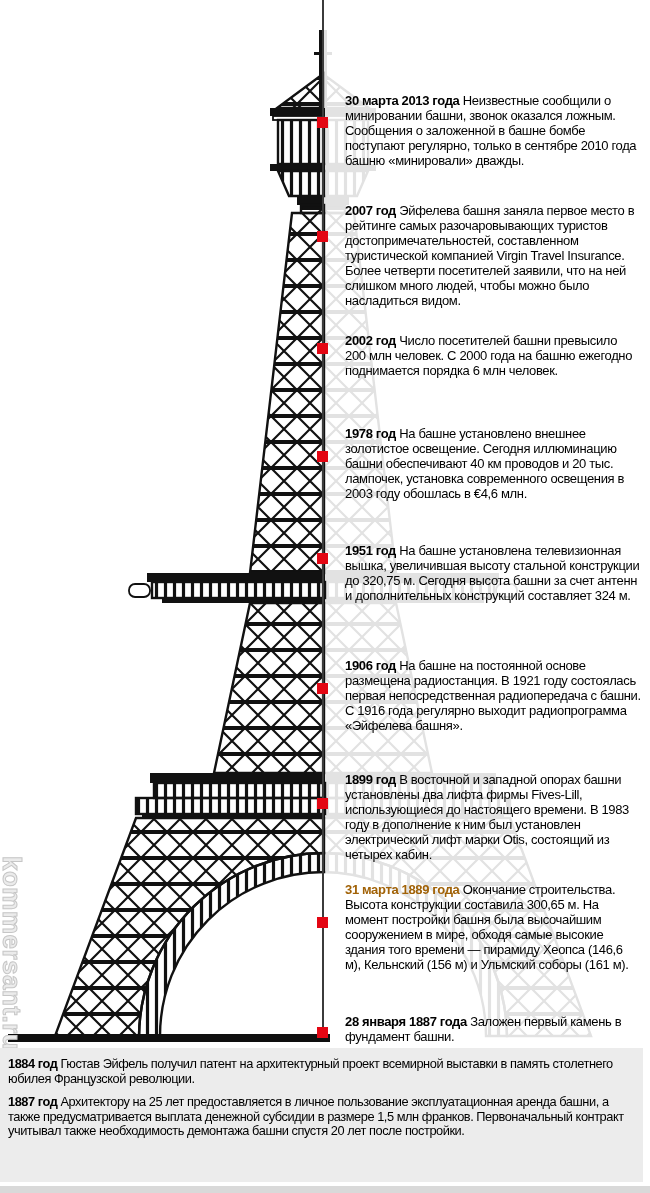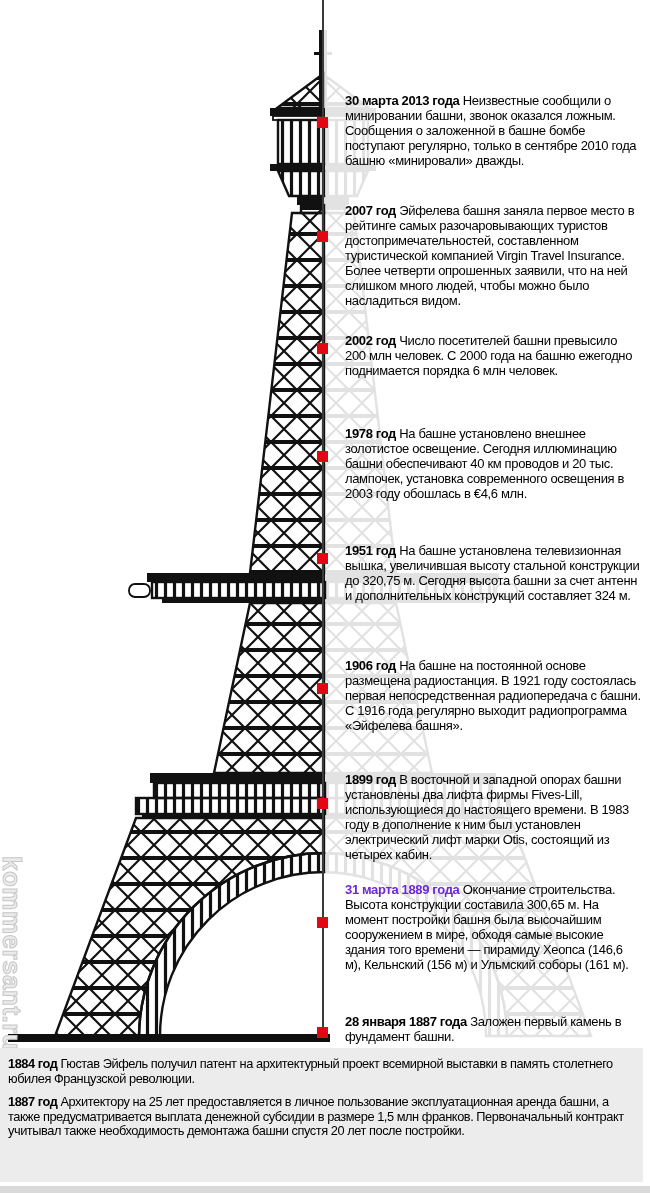--- a/index.html
+++ b/index.html
@@ -19,21 +19,21 @@
   .solid{fill:currentColor;stroke:none;}
   .cell{fill:none;stroke:currentColor;stroke-width:1.8;}
   
   .tl-line{position:absolute;left:322px;top:0;width:2px;height:1034px;background:#3b3b3b;}
   .marker{position:absolute;left:317px;width:11px;height:11px;background:#e30613;}
   .ground{position:absolute;left:8px;top:1034px;width:322px;height:8px;background:#0f0f0f;}
   
   .event{position:absolute;left:345px;width:296px;}
   .etext{margin:0;font-size:13px;line-height:15px;letter-spacing:-0.35px;color:#000;}
   .edate{font-weight:bold;margin-top:12px;}
-  .edate.accent{color:#6d28d9;}
+  .edate.accent{color:#a16207;}
   
   .panel{position:absolute;left:0;top:1048px;width:643px;height:134px;background:#ececec;
          padding:9px 0 0 8px;box-sizing:border-box;}
   .fitem{margin:0 0 9px 0;width:628px;font-size:12.8px;line-height:14.6px;letter-spacing:-0.45px;color:#000;}
   .fitem b{font-weight:bold;}
   .bottombar{position:absolute;left:0;top:1186px;width:650px;height:7px;background:#d9d9d9;}
   
   .watermark{
     position:absolute;left:27px;top:856px;transform:rotate(90deg);transform-origin:0 0;
     font-size:26px;font-weight:bold;color:#ebebeb;-webkit-text-stroke:1px #c6c6c6;
@@ -117,21 +117,21 @@
 <div class="marker" style="top:553px"></div>
 <div class="marker" style="top:683px"></div>
 <div class="marker" style="top:798px"></div>
 <div class="marker" style="top:917px"></div>
 <div class="marker" style="top:1027px"></div>
 
 <div class="event" style="top:93px">
   <p class="etext"><b class="edate">30 марта 2013 года</b> <span>Неизвестные сообщили о минировании башни, звонок оказался ложным. Сообщения о заложенной в башне бомбе поступают регулярно, только в сентябре 2010 года башню «минировали» дважды.</span></p>
 </div>
 <div class="event" style="top:203px">
-  <p class="etext"><b class="edate">2007 год</b> <span>Эйфелева башня заняла первое место в рейтинге самых разочаровывающих туристов достопримечательностей, составленном туристической компанией Virgin Travel Insurance. Более четверти опрошенных заявили, что на ней слишком много людей, чтобы можно было насладиться видом.</span></p>
+  <p class="etext"><b class="edate">2007 год</b> <span>Эйфелева башня заняла первое место в рейтинге самых разочаровывающих туристов достопримечательностей, составленном туристической компанией Virgin Travel Insurance. Более четверти посетителей заявили, что на ней слишком много людей, чтобы можно было насладиться видом.</span></p>
 </div>
 <div class="event" style="top:333px">
   <p class="etext"><b class="edate">2002 год</b> <span>Число посетителей башни превысило 200 млн человек. С 2000 года на башню ежегодно поднимается порядка 6 млн человек.</span></p>
 </div>
 <div class="event" style="top:426px">
   <p class="etext"><b class="edate">1978 год</b> <span>На башне установлено внешнее золотистое освещение. Сегодня иллюминацию башни обеспечивают 40 км проводов и 20 тыс. лампочек, установка современного освещения в 2003 году обошлась в €4,6 млн.</span></p>
 </div>
 <div class="event" style="top:543px">
   <p class="etext"><b class="edate">1951 год</b> <span>На башне установлена телевизионная вышка, увеличившая высоту стальной конструкции до 320,75 м. Сегодня высота башни за счет антенн и дополнительных конструкций составляет 324 м.</span></p>
 </div>

